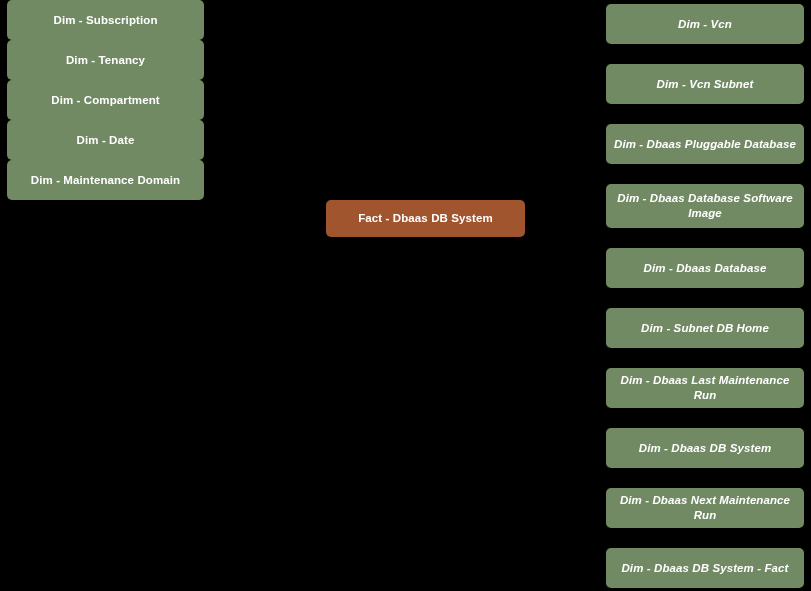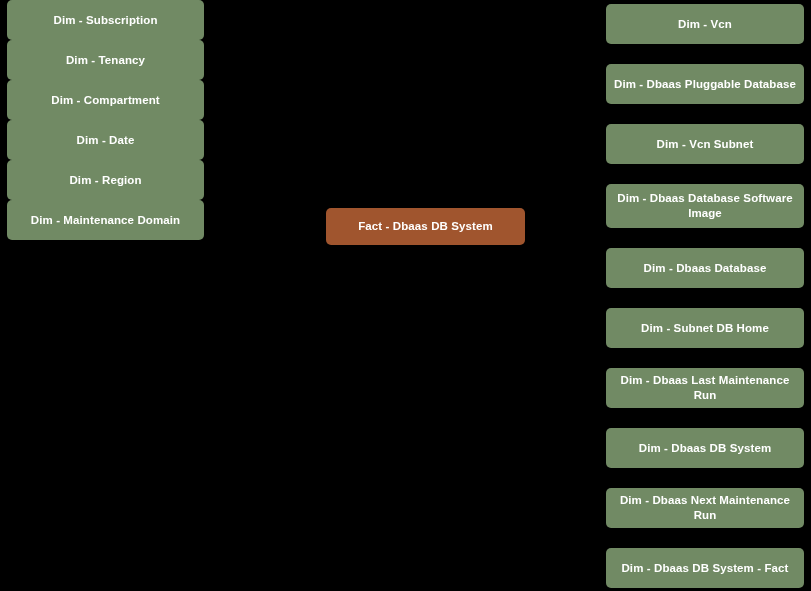--- a/index.html
+++ b/index.html
@@ -52,28 +52,29 @@
   }
   .dim {
     background: #718a64;
     min-height: 40px;
   }
   #left-column .node {
     height: 40px;
   }
   #right-column .node {
     min-height: 40px;
+    font-style: italic;
   }
   #right-column .node.two-line {
     min-height: 44px;
   }
   .fact {
     position: absolute;
     left: 326px;
-    top: 208px;
+    top: 200px;
     width: 199px;
     height: 37px;
     background: #a0552e;
   }
   .node-label {
     display: block;
     width: 100%;
   }
 </style>
 </head>
@@ -88,40 +89,37 @@
     <div class="node dim">
       <span class="node-label">Dim - Tenancy</span>
     </div>
     <div class="node dim">
       <span class="node-label">Dim - Compartment</span>
     </div>
     <div class="node dim">
       <span class="node-label">Dim - Date</span>
     </div>
     <div class="node dim">
-      <span class="node-label">Dim - Region</span>
-    </div>
-    <div class="node dim">
       <span class="node-label">Dim - Maintenance Domain</span>
     </div>
   </div>
 
   <div class="node fact">
     <span class="node-label">Fact - Dbaas DB System</span>
   </div>
 
   <div id="right-column" class="col">
     <div class="node dim">
       <span class="node-label">Dim - Vcn</span>
     </div>
     <div class="node dim">
-      <span class="node-label">Dim - Dbaas Pluggable Database</span>
+      <span class="node-label">Dim - Vcn Subnet</span>
     </div>
     <div class="node dim">
-      <span class="node-label">Dim - Vcn Subnet</span>
+      <span class="node-label">Dim - Dbaas Pluggable Database</span>
     </div>
     <div class="node dim two-line">
       <span class="node-label">Dim - Dbaas Database Software Image</span>
     </div>
     <div class="node dim">
       <span class="node-label">Dim - Dbaas Database</span>
     </div>
     <div class="node dim">
       <span class="node-label">Dim - Subnet DB Home</span>
     </div>

